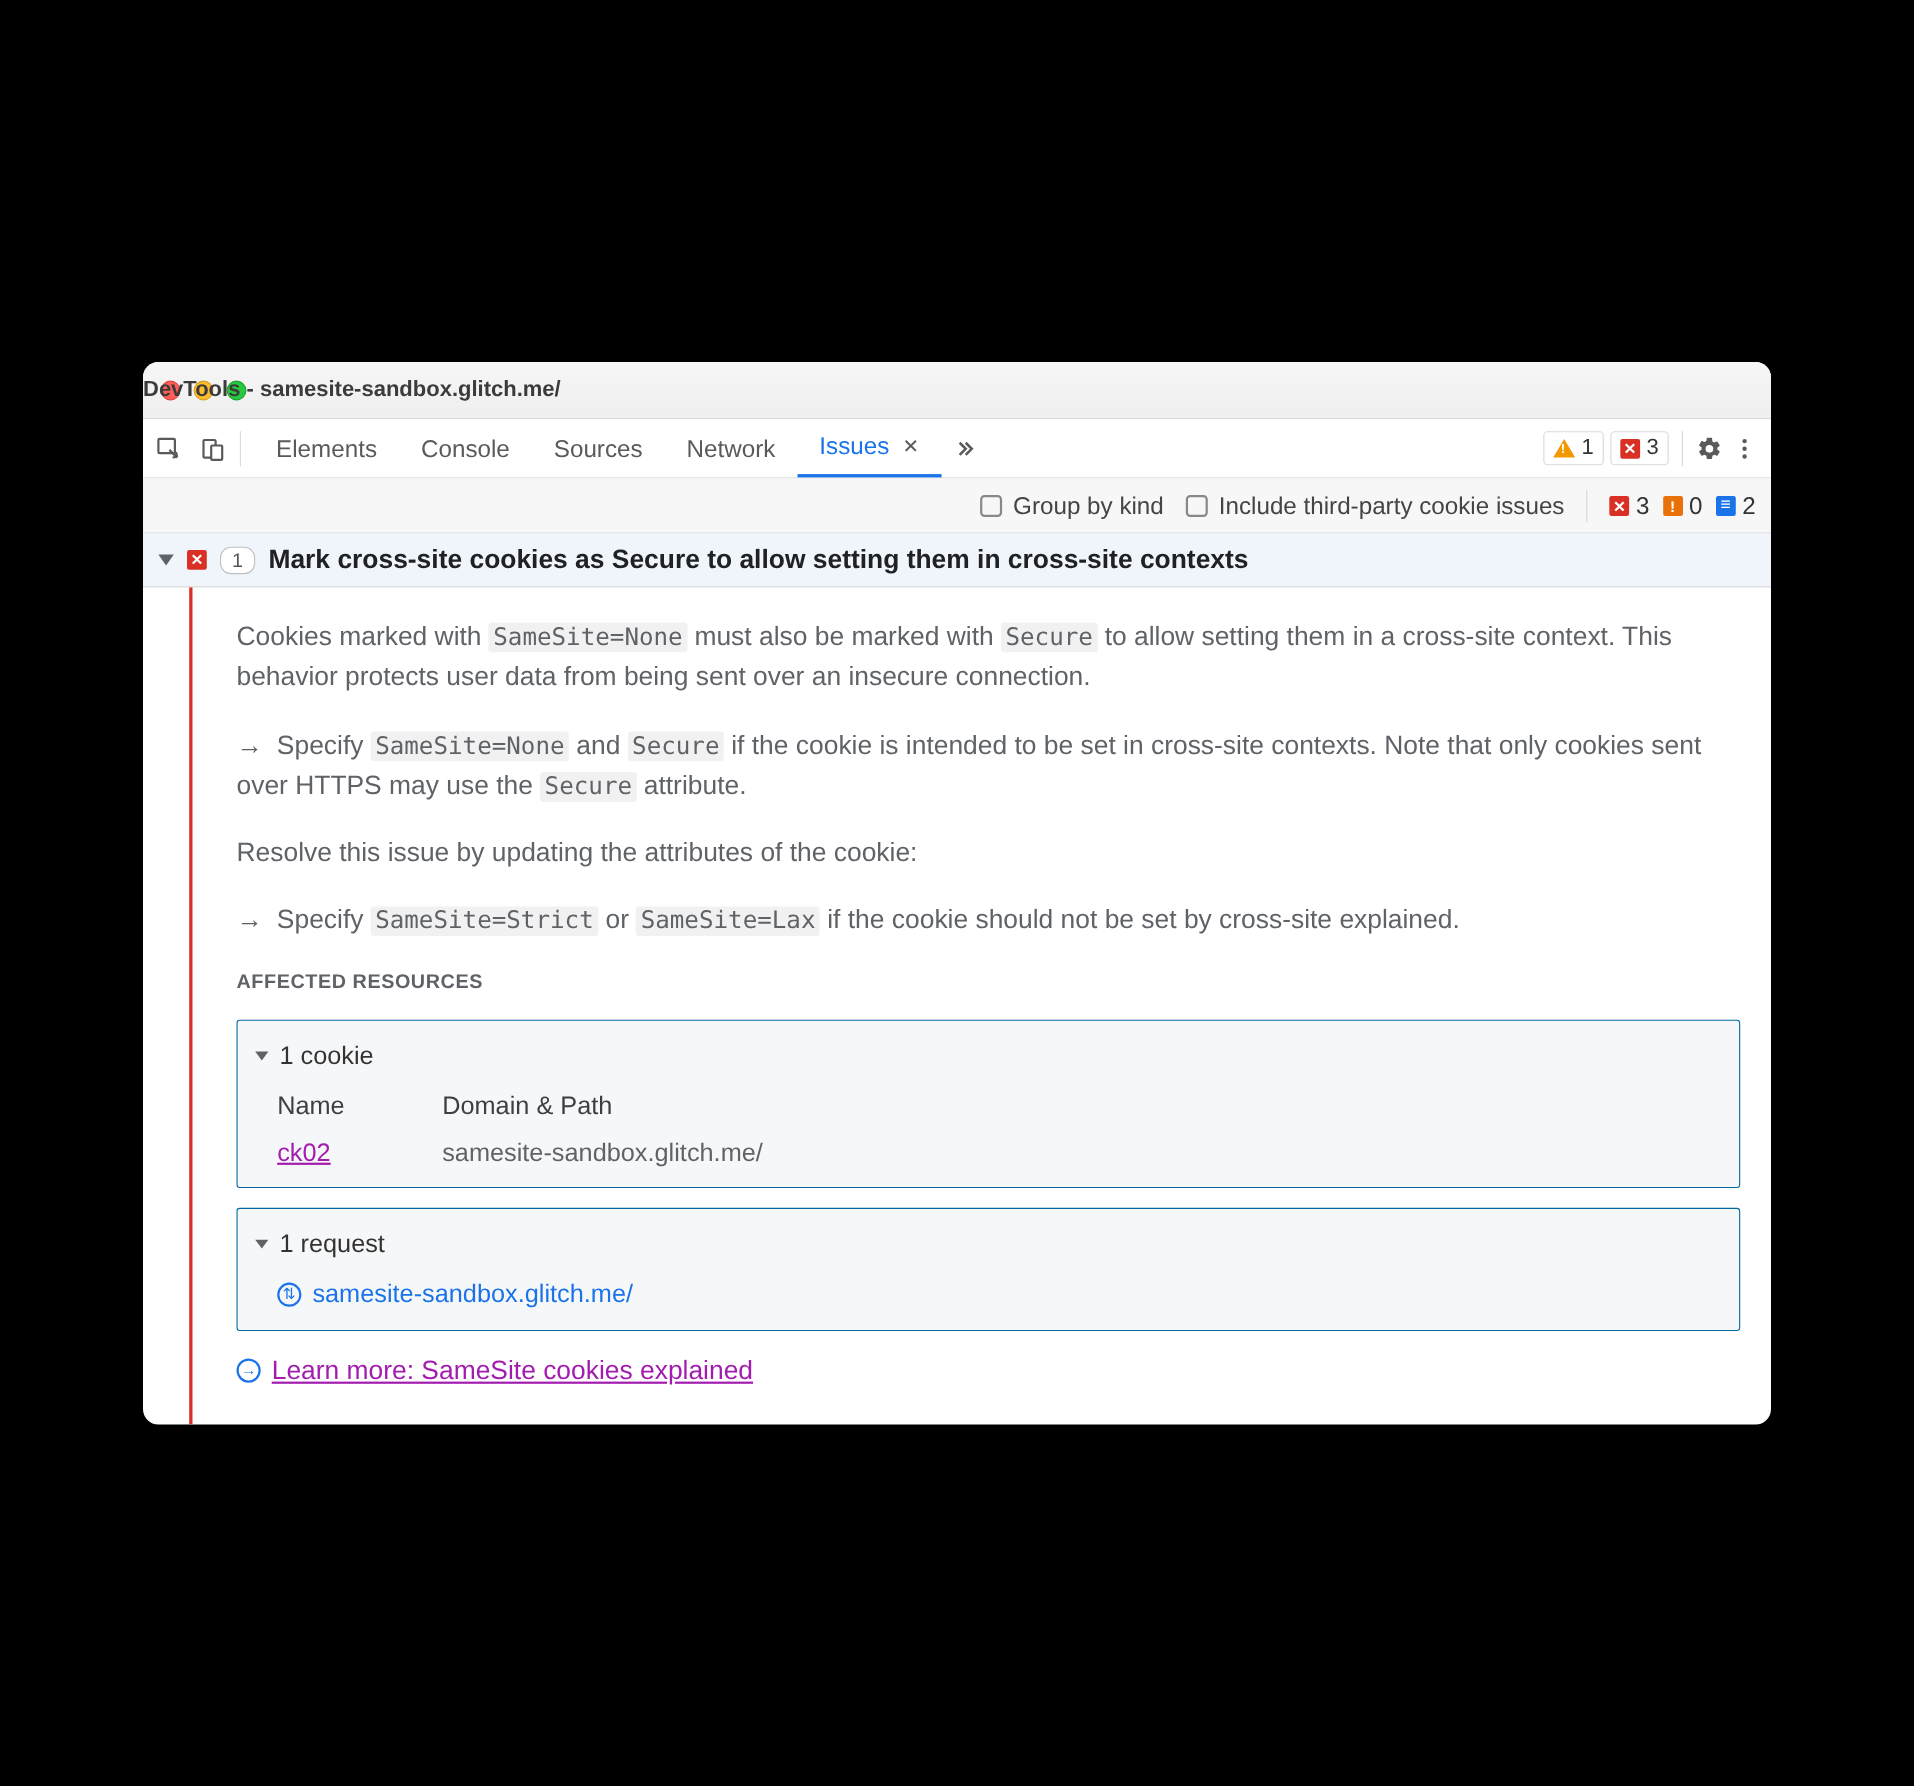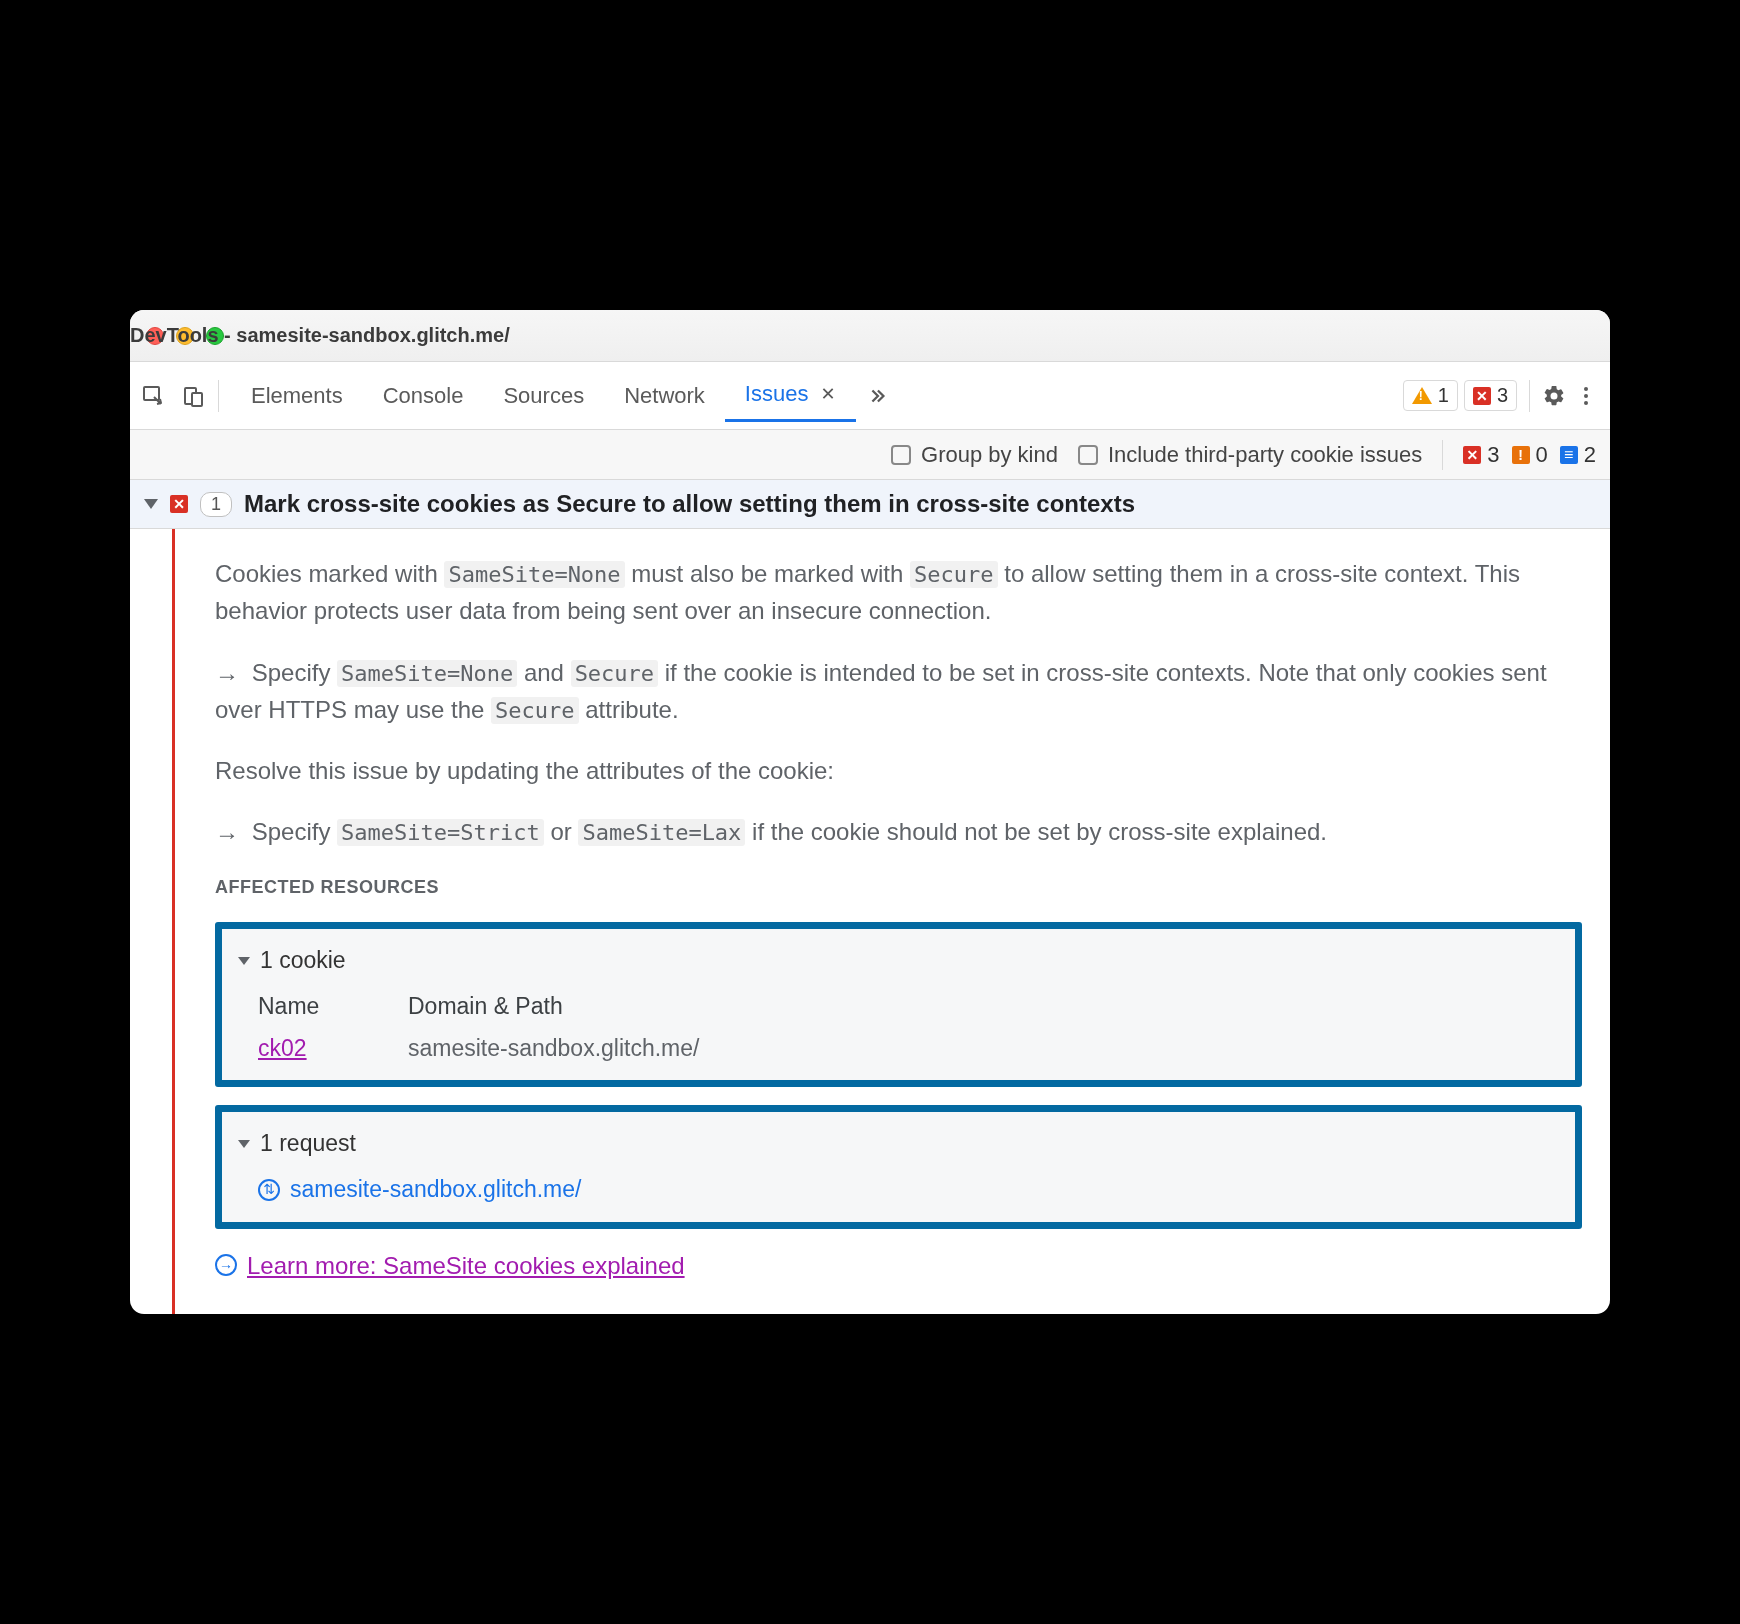--- a/index.html
+++ b/index.html
@@ -28,21 +28,21 @@
     padding: 0 16px;
     position: relative;
   }
   .traffic { display:flex; gap:12px; }
   .tl { width:18px; height:18px; border-radius:50%; }
   .tl.red{background:#ff5f57;border:1px solid #e04640;}
   .tl.yel{background:#febc2e;border:1px solid #dba11c;}
   .tl.grn{background:#28c840;border:1px solid #1ba42c;}
   .wintitle { position:absolute; left:0; right:0; text-align:left; font-size:20px; font-weight:600; color:#3b3b3b; pointer-events:none;}
   .toolbar {
-    height: 68px;
+    height: 54px;
     border-bottom: 1px solid #d9d9d9;
     display:flex; align-items:center;
     padding: 0 12px;
     gap: 8px;
     background:#fff;
   }
   .tb-left{display:flex;align-items:center;gap:16px;}
   .tb-icon{width:24px;height:24px;display:flex;align-items:center;justify-content:center;color:#5a5a5a;}
   .tb-sep{width:1px;height:32px;background:#d9d9d9;margin:0 4px;}
   .tabs{display:flex;align-items:center;gap:0;}
@@ -75,21 +75,21 @@
   .arrow-down.sm{border-left-width:6px;border-right-width:6px;border-top-width:8px;}
   .issue-count{border:1px solid #c0c0c0;border-radius:10px;padding:1px 10px;font-size:18px;color:#555;background:#fff;}
   .issue-title{font-size:24px;font-weight:700;color:#202124;}
   .issue-body{display:flex;}
   .stripe{width:3px;background:#d93025;margin-left:42px;align-self:stretch;}
   .content{flex:1;padding:26px 28px 30px 40px;font-size:24px;color:#5f6368;line-height:1.55;border-radius:19px;}
   .content p{margin-bottom:24px;}
   code.mono{font-family:ui-monospace,Menlo,Consolas,monospace;background:#f1f1f1;padding:1px 4px;border-radius:3px;font-size:22px;color:#5f6368;}
   .arrow-right{display:inline-block;margin-right:6px;color:#5f6368;}
   .section-label{font-size:18px;letter-spacing:.5px;color:#5f6368;font-weight:600;margin:18px 0 20px;}
-  .resbox{background:#f6f7f8;border:7px solid #0369a1;border-radius:3px;padding:14px 16px;margin-bottom:18px;}
+  .resbox{background:#f6f7f8;border:1px solid #0369a1;border-radius:3px;padding:14px 16px;margin-bottom:18px;}
   .resbox .rh{display:flex;align-items:center;gap:10px;font-size:23px;color:#333;margin-bottom:10px;}
   .tbl{display:grid;grid-template-columns:150px 1fr;row-gap:6px;font-size:23px;color:#5f6368;margin-left:20px;}
   .tbl .hd{color:#3c4043;}
   .link{color:#a21caf;text-decoration:underline;cursor:pointer;}
   .reqrow{display:flex;align-items:center;gap:10px;margin-left:20px;color:#1a73e8;font-size:23px;}
   .reqrow .ic, .learn .ic{width:22px;height:22px;border:2px solid #1a73e8;border-radius:50%;display:flex;align-items:center;justify-content:center;font-size:14px;color:#1a73e8;flex-shrink:0;}
   .learn{display:flex;align-items:center;gap:10px;margin-top:6px;}
   svg{display:block;}
 </style>
 </head>

